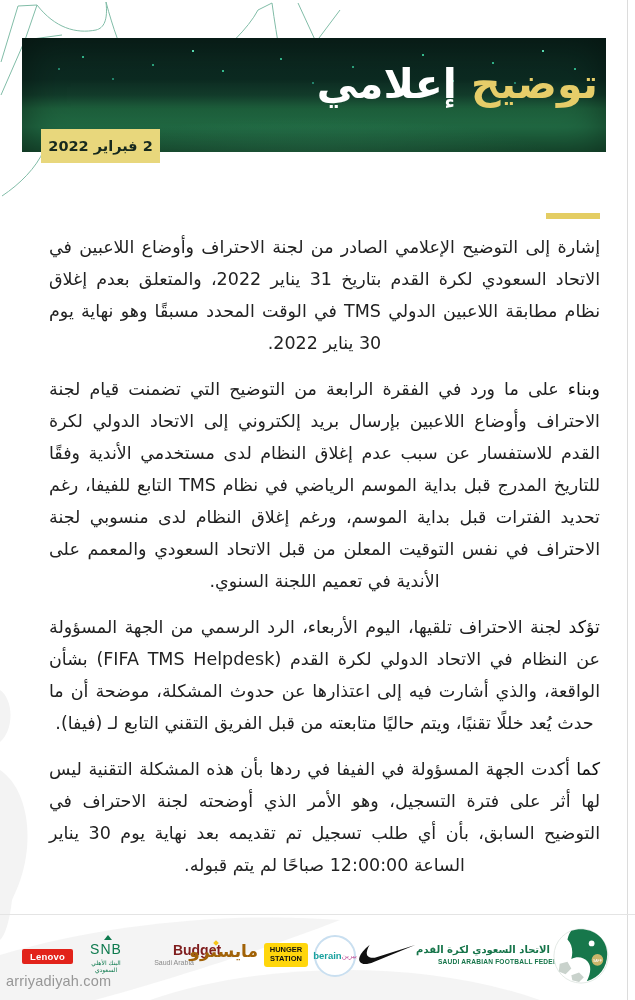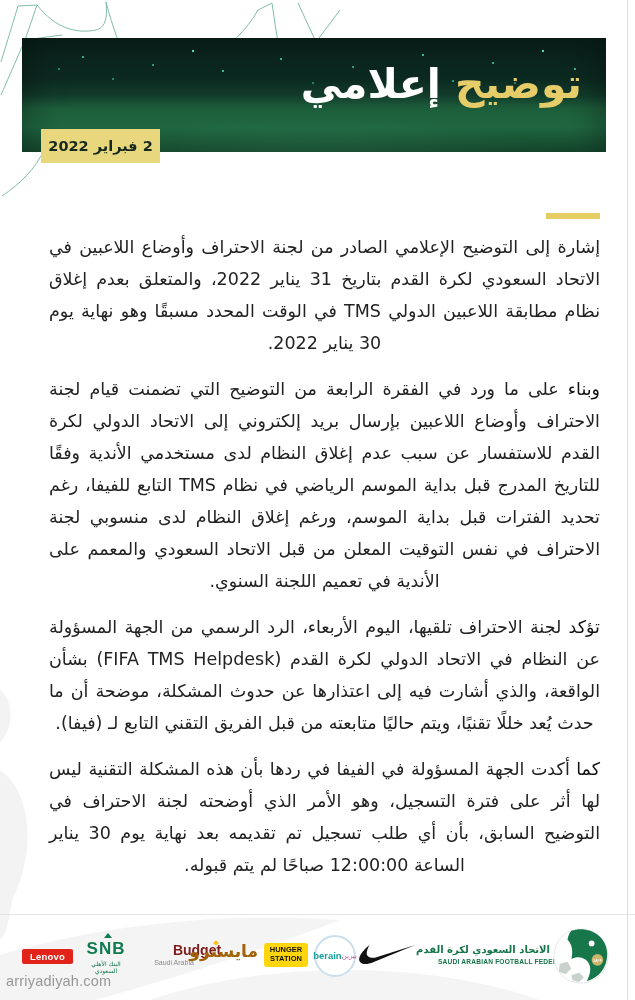--- a/index.html
+++ b/index.html
@@ -22,21 +22,21 @@
     z-index:2;
   }
   .sparkles{position:absolute;left:0;top:0;width:2px;height:2px;background:transparent;
     box-shadow:
       60px 18px 0 #2fae85, 130px 26px 0 #2a9d78, 200px 32px 0 #35b98c, 258px 20px 0 #2fae85,
       330px 28px 0 #2a9d78, 400px 16px 0 #35b98c, 470px 24px 0 #2fae85, 520px 12px 0 #56d8ad,
       90px 40px 0 #22826a, 290px 44px 0 #22826a, 430px 42px 0 #2a9d78, 552px 30px 0 #2fae85,
       170px 12px 0 #56d8ad, 370px 38px 0 #35b98c, 36px 30px 0 #22826a, 492px 44px 0 #22826a;
   }
   .banner-title{
-    position:absolute;top:18px;right:24px;direction:rtl;white-space:nowrap;
+    position:absolute;top:18px;right:8px;direction:rtl;white-space:nowrap;
     font-size:41px;font-weight:bold;line-height:1.4;letter-spacing:0;margin-left:16px;
   }
   .t-gold{color:#e6cd69;}
   .t-white{color:#ffffff;}
   .date-badge{
     position:absolute;left:41px;top:129px;width:119px;height:34px;z-index:3;
     background:#e8d77c;display:flex;align-items:center;justify-content:center;
     direction:rtl;font-size:14.5px;font-weight:bold;color:#16291e;
   }
 
@@ -50,21 +50,21 @@
   .article p{margin:0 0 14px 16px;}
   .lead{font-weight:normal;color:#111;}
 
   
   .footer{position:absolute;left:0;top:914px;width:635px;height:86px;border-top:1px solid #e4e4e4;z-index:2;}
   .sp{position:absolute;}
   .lenovo{left:22px;top:34px;width:51px;height:15px;background:#e2231a;border-radius:2px;
     display:flex;align-items:center;justify-content:center;color:#fff;font-weight:bold;
     font-size:9.5px;font-family:"Liberation Sans",sans-serif;letter-spacing:.2px;}
   .snb{left:80px;top:24px;width:52px;text-align:center;color:#0e7a4e;}
-  .snb .snb-word{font-size:17px;font-weight:bold;letter-spacing:1px;font-family:"Liberation Sans",sans-serif;position:relative;display:inline-block;}
+  .snb .snb-word{font-size:14px;font-weight:normal;letter-spacing:1px;font-family:"Liberation Sans",sans-serif;position:relative;display:inline-block;}
   .snb-caret{position:absolute;top:-6px;left:55%;transform:translateX(-50%);
     width:0;height:0;border-left:4px solid transparent;border-right:4px solid transparent;border-bottom:5px solid #0e7a4e;}
   .snb-sub{font-size:6px;direction:rtl;color:#0e7a4e;margin-top:1px;}
   .budget{left:138px;top:28px;width:72px;text-align:center;font-family:"Liberation Sans",sans-serif;}
   .budget-row{display:flex;align-items:flex-end;justify-content:center;gap:2px;}
   .budget-word{font-size:14px;font-weight:bold;color:#7f1d1d;line-height:1;padding-left:44px;}
   .budget-sub{font-size:7px;color:#8a8a8a;margin-top:2px;}
   .maestro{left:206px;top:26px;width:52px;direction:rtl;color:#a16207;
     font-size:17px;font-weight:bold;line-height:1.2;}
   .maestro-dot{position:absolute;top:0;left:8px;width:4px;height:4px;background:#f5c518;transform:rotate(45deg);}

